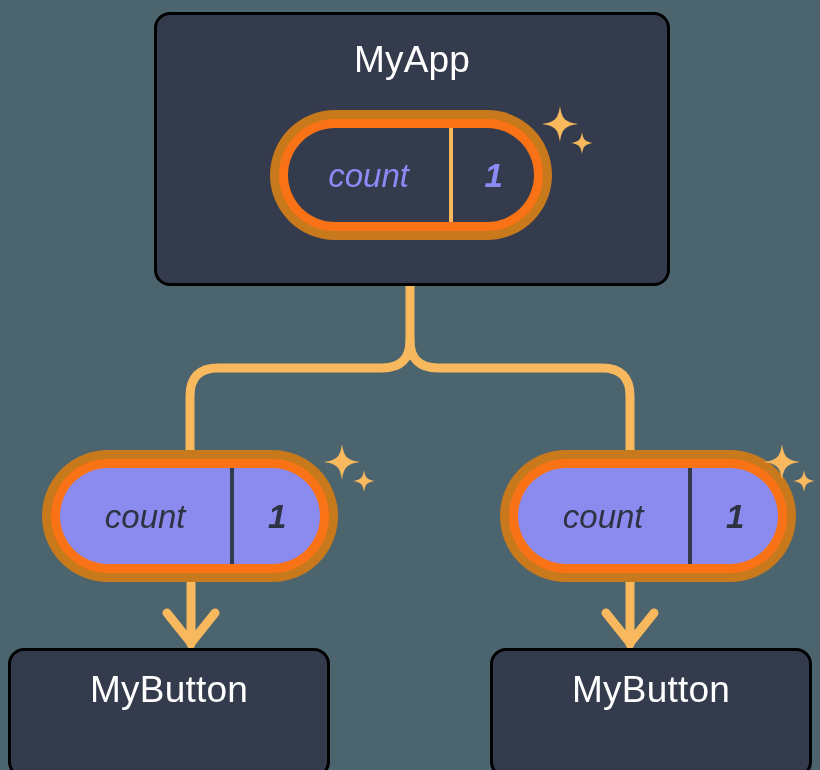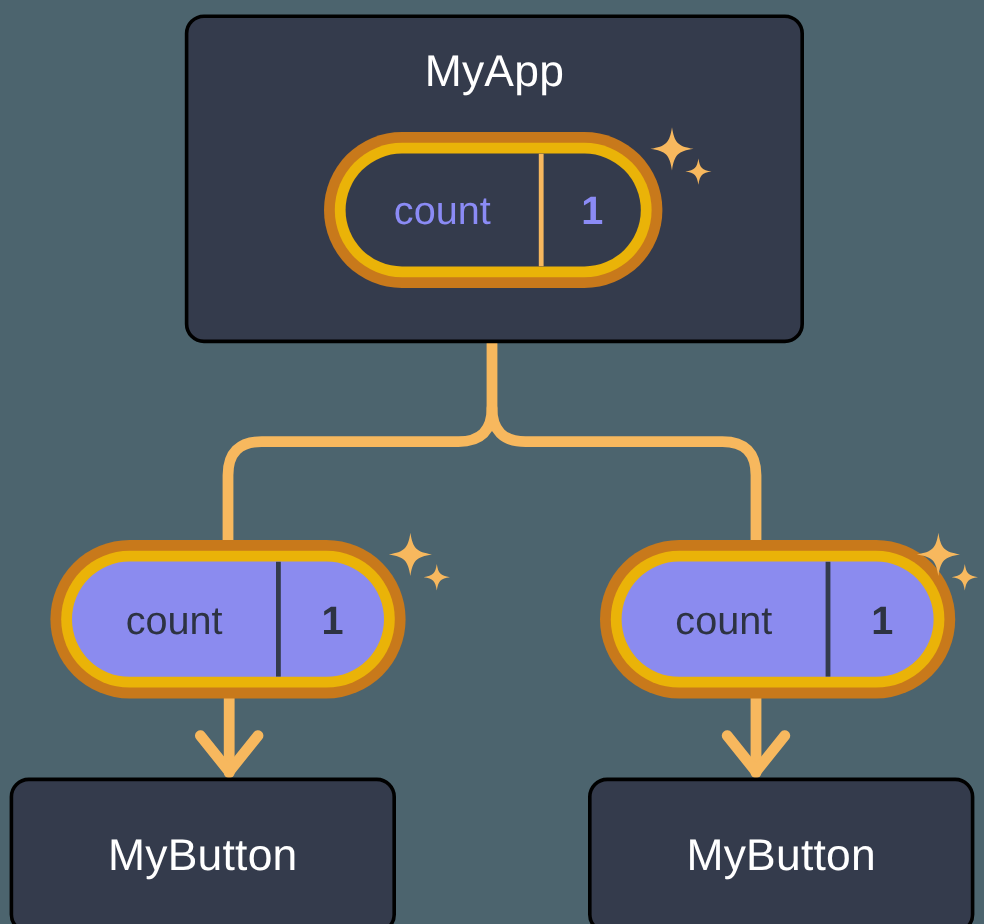--- a/index.html
+++ b/index.html
@@ -72,21 +72,21 @@
     color: #ffffff;
     font-size: 37px;
     font-weight: 400;
     letter-spacing: 0.2px;
     line-height: 1;
   }
   .button-title {
     position: absolute;
     left: 0;
     right: 0;
-    top: 43px;
+    top: 20px;
     text-align: center;
     color: #ffffff;
     font-size: 37px;
     font-weight: 400;
     letter-spacing: 0.2px;
     line-height: 1;
   }
 
   
   .state-pill {
@@ -95,22 +95,23 @@
     border-radius: 999px;
     background: #c8791b;           
     padding: 9px;
     z-index: 3;
   }
   .pill-inner-ring {
     box-sizing: border-box;
     width: 100%;
     height: 100%;
     border-radius: 999px;
-    background: #eab308;           
+    background: #f97316;           
     padding: 9px;
+    font-style: italic;
   }
   .pill-body {
     box-sizing: border-box;
     position: relative;
     width: 100%;
     height: 100%;
     border-radius: 999px;
     display: flex;
     align-items: stretch;
     overflow: hidden;

